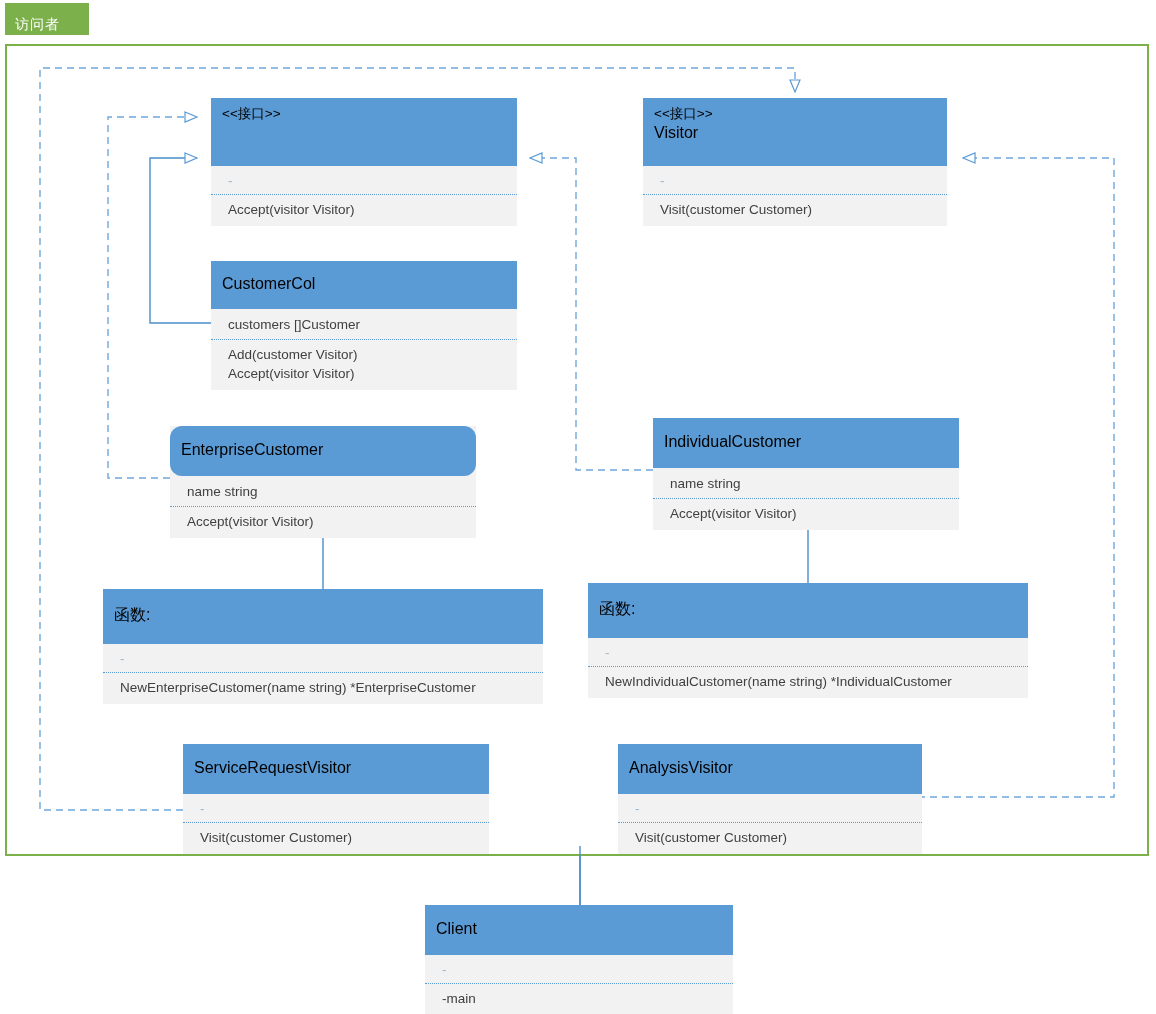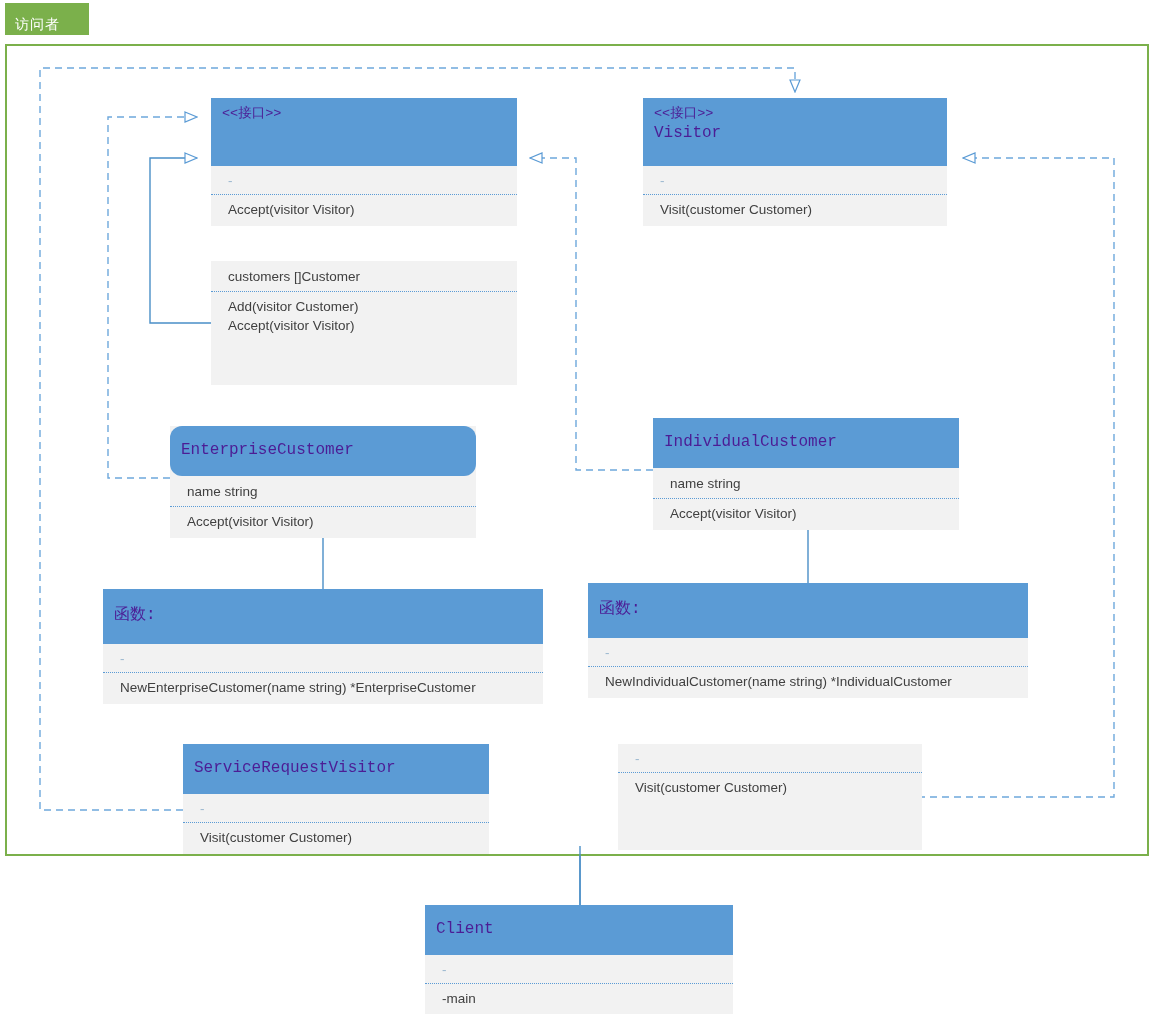--- a/index.html
+++ b/index.html
@@ -50,24 +50,23 @@
     pointer-events: none;
   }
   
   .umlbox {
     position: absolute;
     box-sizing: border-box;
     background: #f2f2f2;
   }
   .umlbox .head {
     background: #5b9bd5;
-    color: #4c1d95;
+    color: #000000;
     box-sizing: border-box;
     padding: 7px 11px 6px 11px;
-    font-family: Liberation Mono, monospace;
   }
   .umlbox .stereotype {
     font-size: 13.5px;
     line-height: 17px;
     display: block;
     white-space: nowrap;
   }
   .umlbox .cname {
     font-size: 16px;
     line-height: 22px;
@@ -178,26 +177,29 @@
       <div class="attrs dotted">
         <div class="row dash">-</div>
       </div>
       <div class="ops">
         <div class="row">Visit(customer Customer)</div>
       </div>
     </div>
   </div>
 
   <div class="umlbox" style="left:211px; top:261px; width:306px; height:124px;">
+    <div class="head" style="height:48px; padding-top:12px;">
+      <span class="cname">CustomerCol</span>
+    </div>
     <div class="body">
       <div class="attrs dotted">
         <div class="row">customers []Customer</div>
       </div>
       <div class="ops">
-        <div class="row">Add(visitor Customer)</div>
+        <div class="row">Add(customer Visitor)</div>
         <div class="row">Accept(visitor Visitor)</div>
       </div>
     </div>
   </div>
 
   <div class="umlbox" style="left:170px; top:426px; width:306px; height:103px;">
     <div class="head" style="height:50px; padding-top:13px;border-radius:12px;">
       <span class="cname">EnterpriseCustomer</span>
     </div>
     <div class="body">
@@ -260,20 +262,23 @@
       <div class="attrs dotted">
         <div class="row dash">-</div>
       </div>
       <div class="ops">
         <div class="row">Visit(customer Customer)</div>
       </div>
     </div>
   </div>
 
   <div class="umlbox" style="left:618px; top:744px; width:304px; height:106px;">
+    <div class="head" style="height:50px; padding-top:13px;">
+      <span class="cname">AnalysisVisitor</span>
+    </div>
     <div class="body">
       <div class="attrs dotted">
         <div class="row dash">-</div>
       </div>
       <div class="ops">
         <div class="row">Visit(customer Customer)</div>
       </div>
     </div>
   </div>
 

